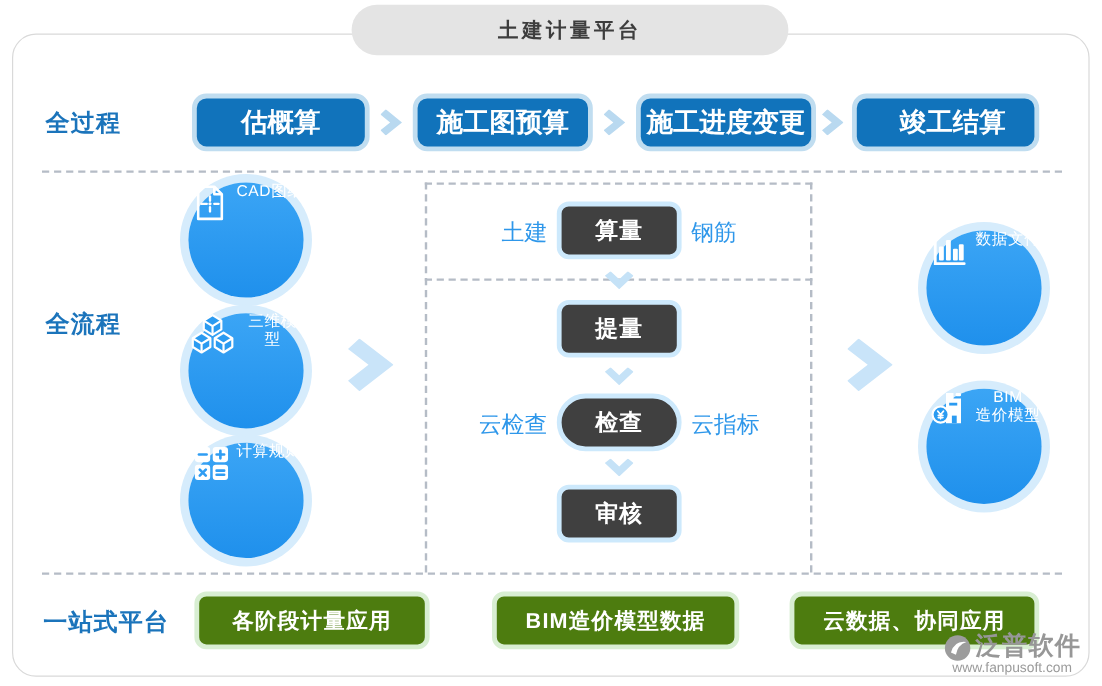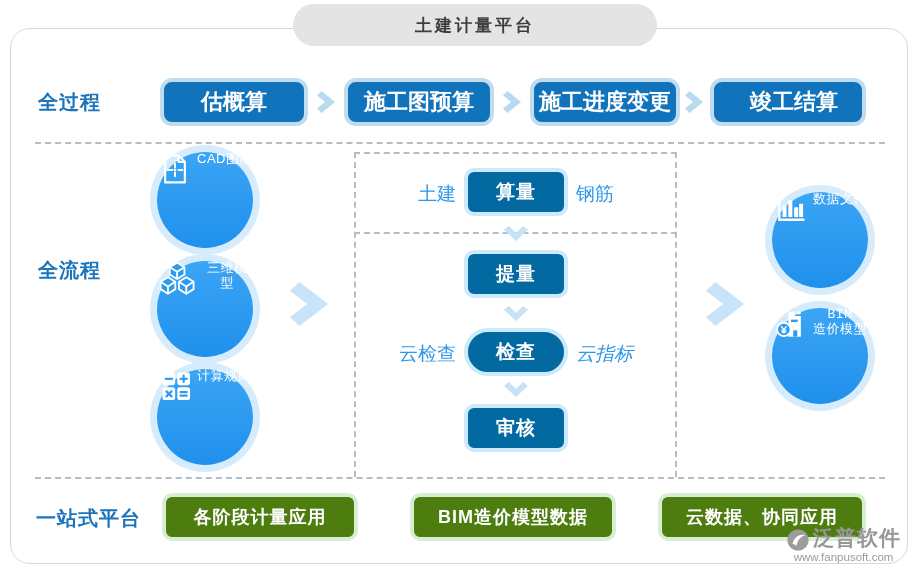--- a/index.html
+++ b/index.html
@@ -13,21 +13,21 @@
   .title-pill { position:absolute; left:293px; top:4px; width:364px; height:42px;
                 background:#e4e4e4; border-radius:21px; display:flex; align-items:center;
                 justify-content:center; }
   .title-pill span { font-size:17px; font-weight:bold; color:#3d3d3d; letter-spacing:3px; }
 
   .row-label { position:absolute; color:#1b74bb; font-size:20px; font-weight:bold; letter-spacing:1px; }
 
   .btn { position:absolute; display:flex; align-items:center; justify-content:center;
          color:#fff; font-weight:bold; border-radius:12px; }
   .btn.dark   { background:#1173bb; border:4px solid #c0ddf0; font-size:22px; height:48px; top:78px; }
-  .btn.bright { background:#0369a1; border:4px solid #cde9fc; font-size:19px; width:104px; height:48px; left:464px; border-radius:10px; letter-spacing:1px;}
+  .btn.bright { background:#404040; border:4px solid #cde9fc; font-size:19px; width:104px; height:48px; left:464px; border-radius:10px; letter-spacing:1px;}
   .btn.green  { background:#4d7c0f; border:4px solid #d8eed2; font-size:18px; height:48px; top:493px; border-radius:10px; letter-spacing:1px;}
 
   .b1 { left:160px; width:148px; }
   .b2 { left:344px; width:150px; }
   .b3 { left:530px; width:150px; }
   .b4 { left:710px; width:156px;padding-left:12px; }
   .g1 { left:162px; width:196px; }
   .g2 { left:410px; width:206px; }
   .g3 { left:658px; width:208px; }
 
@@ -47,30 +47,30 @@
   .midbox { position:absolute; left:354px; top:152px; width:323px; height:325px;
             border-left:2px dashed #b5bcc6; border-right:2px dashed #b5bcc6;
             border-top:2px dashed #b5bcc6; }
   .middiv { position:absolute; left:354px; top:232px; width:323px; border-top:2px dashed #b5bcc6; }
 
   .tag { position:absolute; color:#2e97ea; font-size:19px; font-weight:500; }
   .tag.r { text-align:right; }
   .tag-tujian  { left:396px; top:181px; width:60px; }
   .tag-gangjin { left:576px; top:181px; width:60px; }
   .tag-yunjiancha { left:376px; top:341px; width:80px; }
-  .tag-yunzhibiao { left:576px; top:341px; width:80px;font-style:italic; }
+  .tag-yunzhibiao { left:576px; top:341px; width:80px; }
 
   .circle { position:absolute; width:96px; height:96px; border-radius:50%;
             background:linear-gradient(180deg,#3ba5f5 0%,#1f90ec 100%);
             box-shadow:0 0 0 7px #d6ecfc;
             display:flex; align-items:flex-start; justify-content:center; gap:4px; }
   .circle .clabel { color:#fff; font-size:13px; letter-spacing:.5px; text-align:center; line-height:1.15; }
   .colL { left:157px; } .colR { left:772px; }
   .ci1 { top:152px; } .ci2 { top:261px; } .ci3 { top:369px; }
-  .co1 { top:192px; } .co2 { top:308px;font-family:Liberation Mono, monospace; }
+  .co1 { top:192px; } .co2 { top:324px; }
 
   .wm { position:absolute; left:786px; top:524px; display:flex; flex-direction:column; align-items:center; }
   .wm-row { display:flex; align-items:flex-end; gap:3px; }
   .wm-brand { font-size:21px; font-weight:bold; color:#979797; letter-spacing:1px; }
   .wm-url { font-size:11.5px; color:#9b9b9b; margin-top:-1px; }
 </style>
 </head>
 <body>
 
 <div class="stage">

